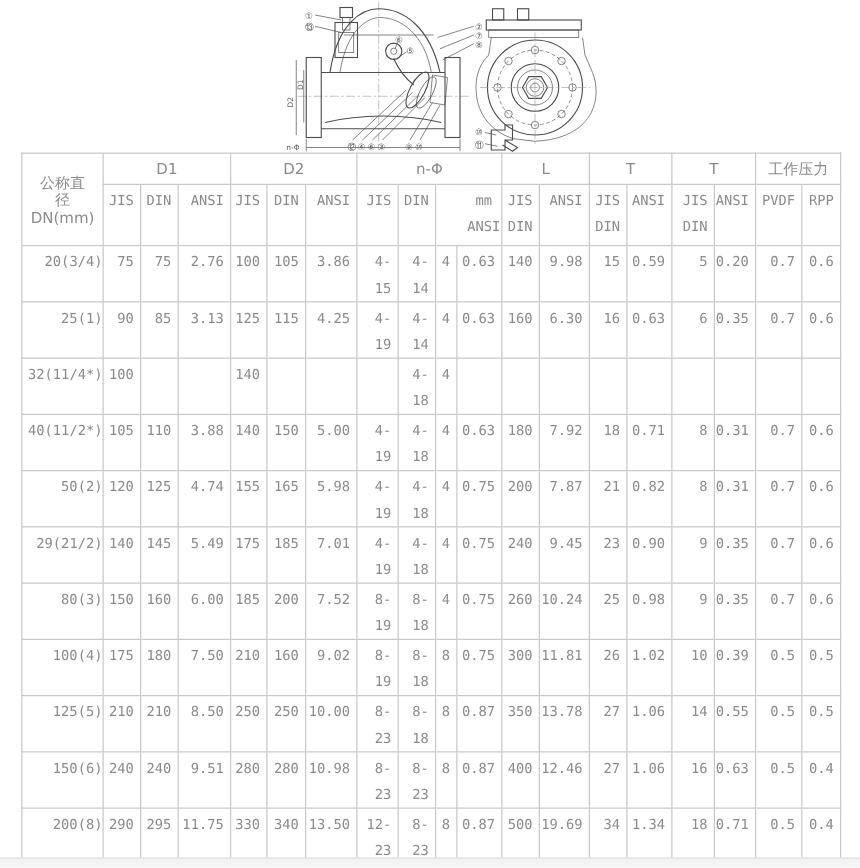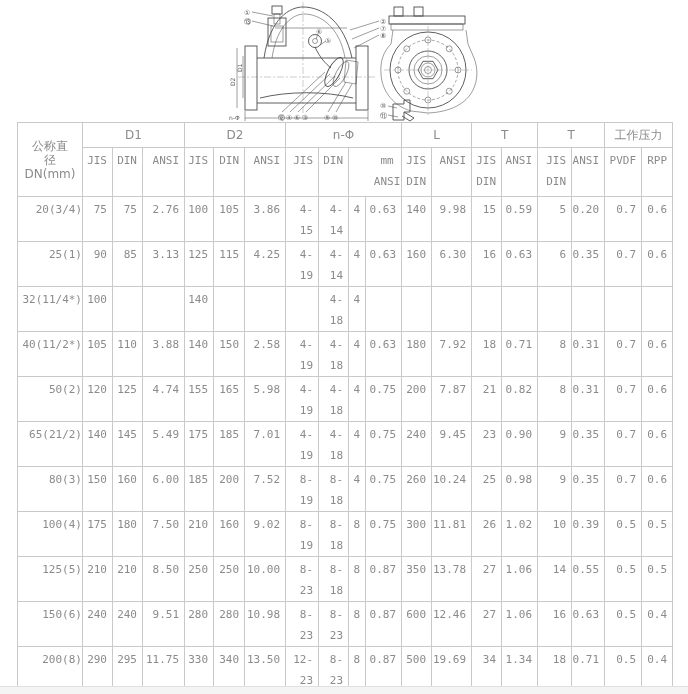--- a/index.html
+++ b/index.html
@@ -275,21 +275,21 @@
         <td></td>
         <td></td>
       </tr>
       <tr>
         <td class="c0">40(11/2*)</td>
         <td>105</td>
         <td>110</td>
         <td>3.88</td>
         <td>140</td>
         <td>150</td>
-        <td>2.58</td>
+        <td>5.00</td>
         <td>4-
 19</td>
         <td>4-
 18</td>
         <td>4</td>
         <td>0.63</td>
         <td>180</td>
         <td>7.92</td>
         <td>18</td>
         <td>0.71</td>
@@ -315,21 +315,21 @@
         <td>200</td>
         <td>7.87</td>
         <td>21</td>
         <td>0.82</td>
         <td>8</td>
         <td>0.31</td>
         <td>0.7</td>
         <td>0.6</td>
       </tr>
       <tr>
-        <td class="c0">65(21/2)</td>
+        <td class="c0">29(21/2)</td>
         <td>140</td>
         <td>145</td>
         <td>5.49</td>
         <td>175</td>
         <td>185</td>
         <td>7.01</td>
         <td>4-
 19</td>
         <td>4-
 18</td>
@@ -420,21 +420,21 @@
         <td>9.51</td>
         <td>280</td>
         <td>280</td>
         <td>10.98</td>
         <td>8-
 23</td>
         <td>8-
 23</td>
         <td>8</td>
         <td>0.87</td>
-        <td>600</td>
+        <td>400</td>
         <td>12.46</td>
         <td>27</td>
         <td>1.06</td>
         <td>16</td>
         <td>0.63</td>
         <td>0.5</td>
         <td>0.4</td>
       </tr>
       <tr>
         <td class="c0">200(8)</td>

